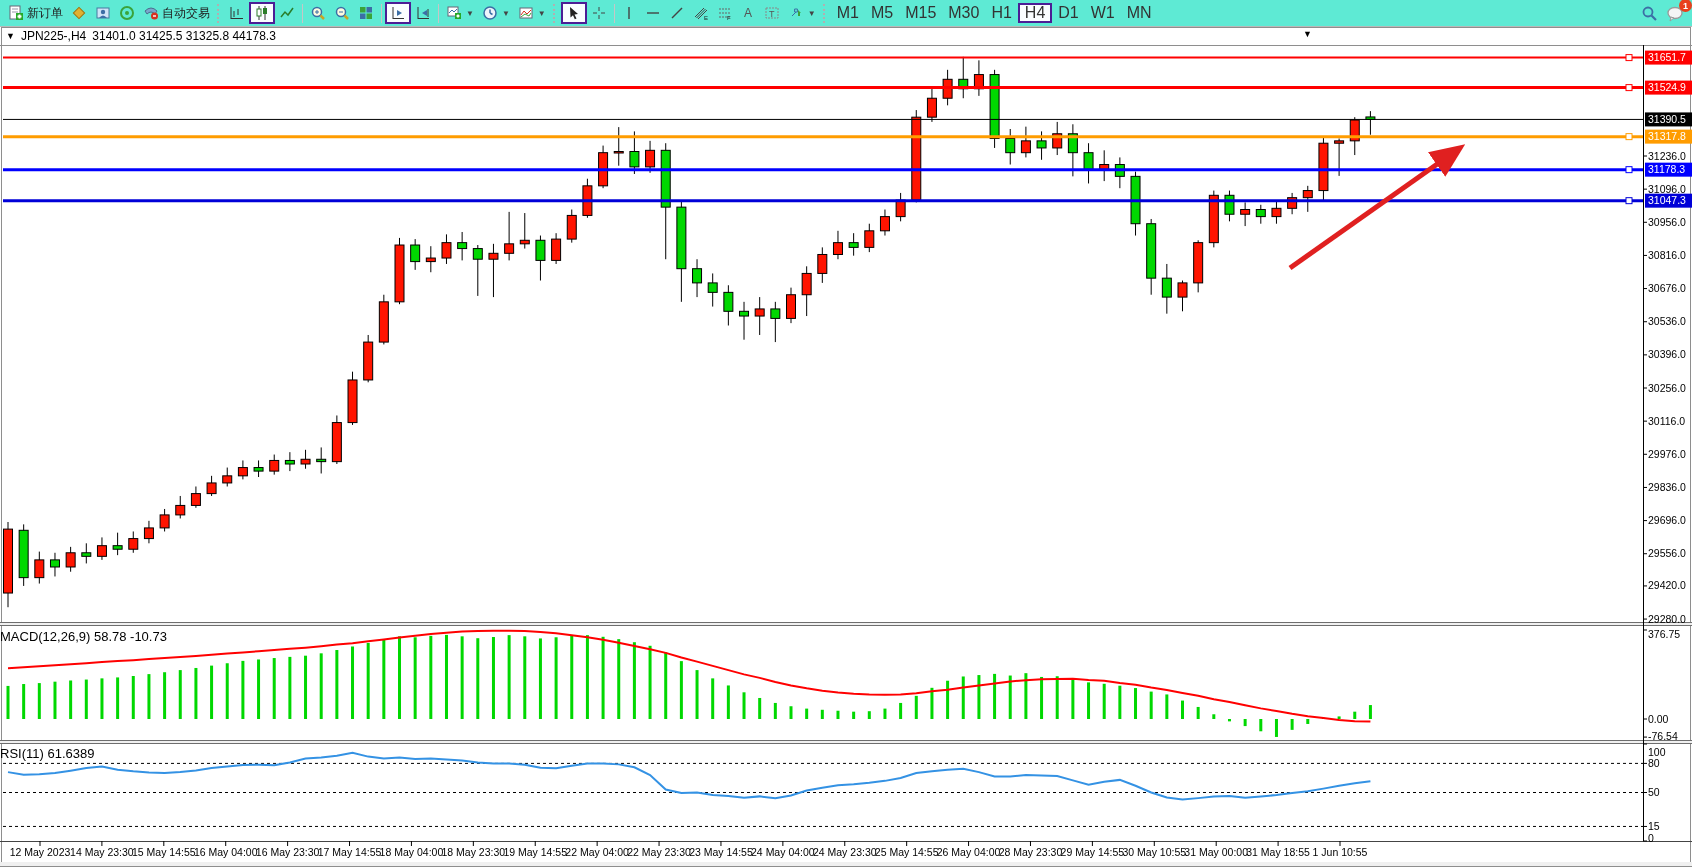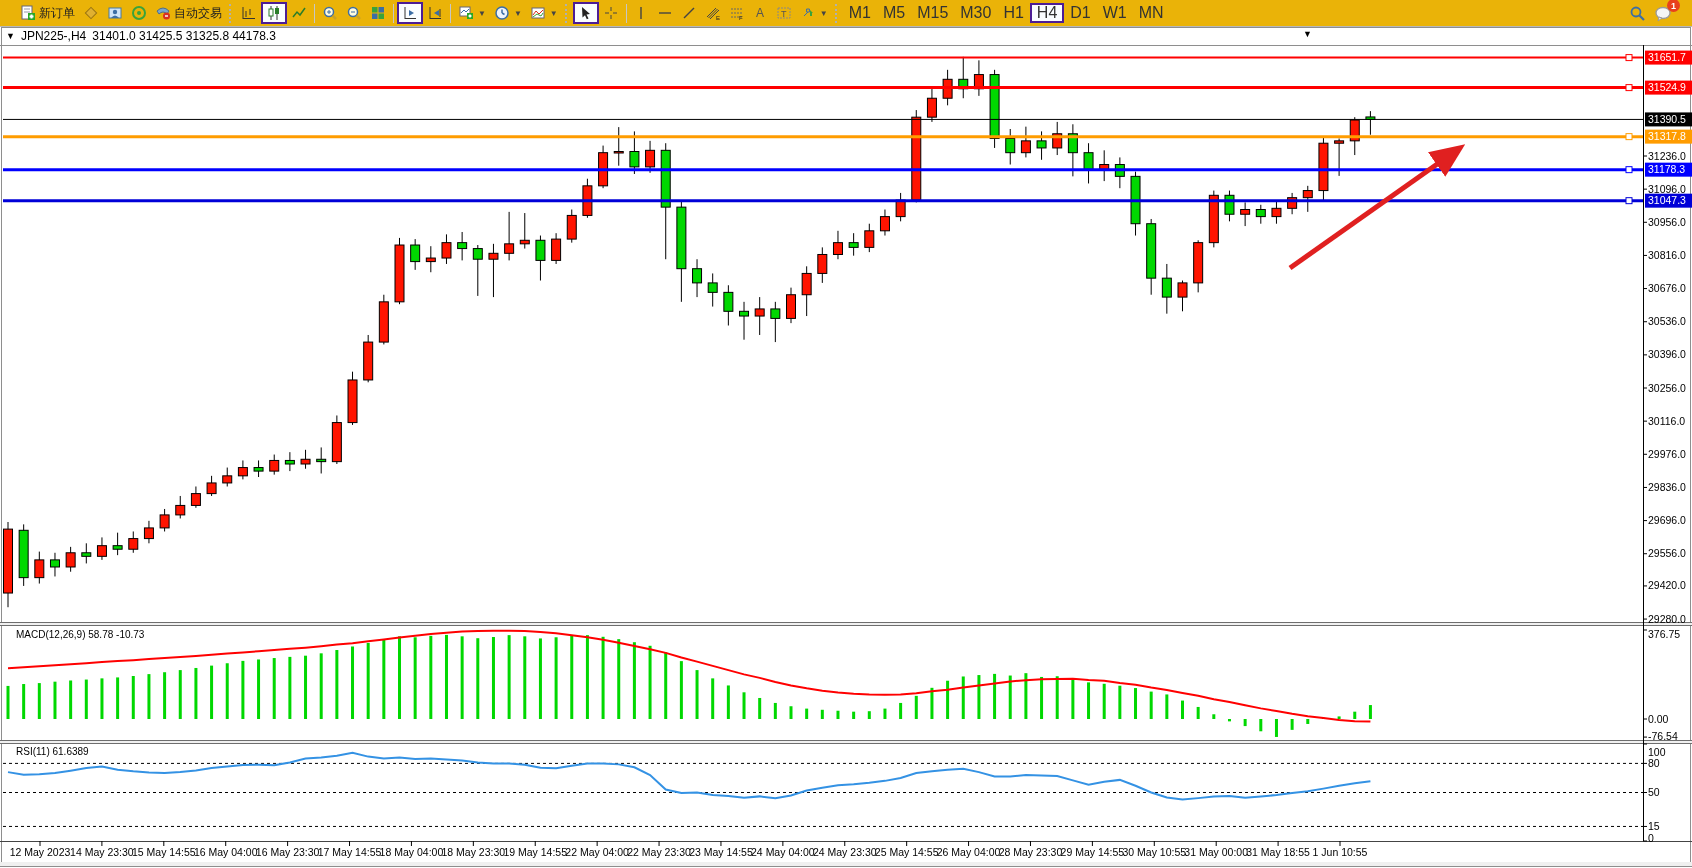--- a/index.html
+++ b/index.html
@@ -1,35 +1,35 @@
 <!DOCTYPE html>
 <html><head>
 <meta charset="utf-8">
 <style>
   html,body{margin:0;padding:0;width:1692px;height:868px;overflow:hidden;
     font-family:"Liberation Sans",sans-serif;background:#fff;position:relative}
-  .toolbar{position:absolute;top:0;left:0;width:1692px;height:27px;background:#eab308;
-    border-bottom:1px solid #b8b8b8;display:flex;align-items:center;padding:0 16px;
+  .toolbar{position:absolute;top:0;left:0;width:1692px;height:27px;background:#5eead4;
+    border-bottom:1px solid #b8b8b8;display:flex;align-items:center;padding:0 4px;
     box-sizing:border-box;z-index:30}
   .tbtn{height:22px;min-width:23px;display:flex;align-items:center;justify-content:center;
     gap:3px;padding:0 3px;font-size:12px;color:#222;background:transparent;
     border:1px solid transparent;box-sizing:border-box;white-space:nowrap}
   .tbtn.pressed{background:#fafdff;border:2px solid #4c1d95}
   .sep{width:1px;height:19px;background:#c6c6c6;margin:0 3px;flex:0 0 auto}
   .grip{width:3px;height:19px;border-left:2px dotted #b0b0b0;margin:0 3px;flex:0 0 auto}
   .tf{font-size:16px;color:#333;padding:0 5px;height:20px}
   .caret{font-size:8px;color:#444;margin-left:1px}
   .spacer{flex:1 1 auto}
   .badge{position:absolute;top:-4px;right:-5px;background:#e8401c;color:#fff;
     border-radius:50%;width:13px;height:13px;font-size:9px;display:flex;
     align-items:center;justify-content:center;font-weight:bold}
   .hdr{position:absolute;top:29px;left:6px;z-index:20;font-size:12px;color:#000;
     display:flex;gap:6px;align-items:center}
   .hdr .tri{font-size:9px}
-  .ind-label{position:absolute;z-index:20;font-size:10px;color:#000;left:16px}
+  .ind-label{position:absolute;z-index:20;font-size:13px;color:#000;left:0}
   .mini-tri{position:absolute;top:29px;left:1303px;font-size:9px;color:#000;z-index:20}
   svg#chart-svg{position:absolute;top:0;left:0;z-index:5}
   svg text{font-family:"Liberation Sans",sans-serif}
 </style>
 </head>
 <body>
 
 <div class="toolbar">
   <button class="tbtn">
     <svg width="16" height="16">

